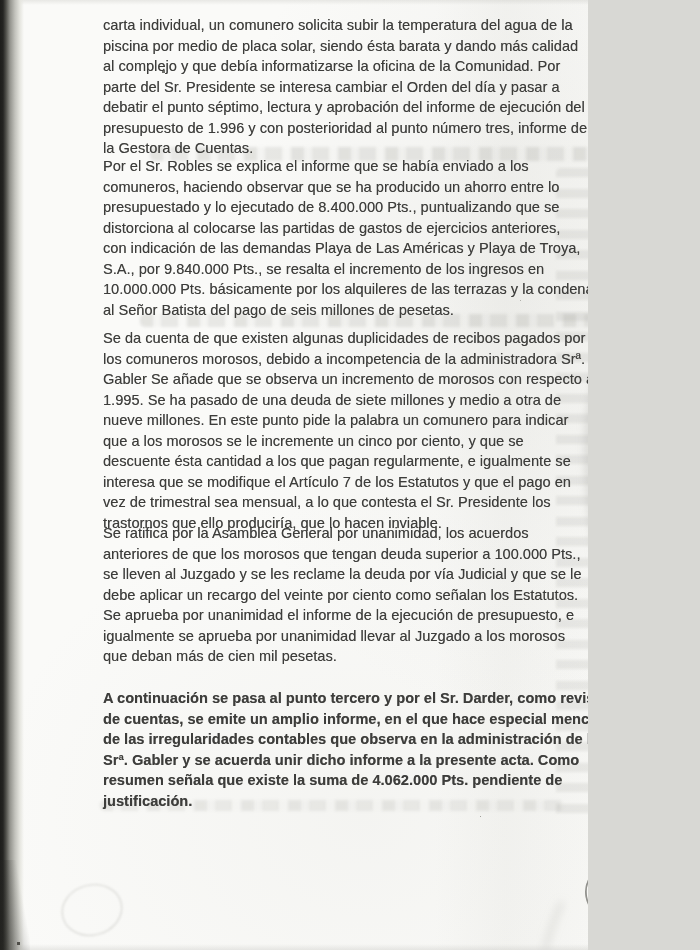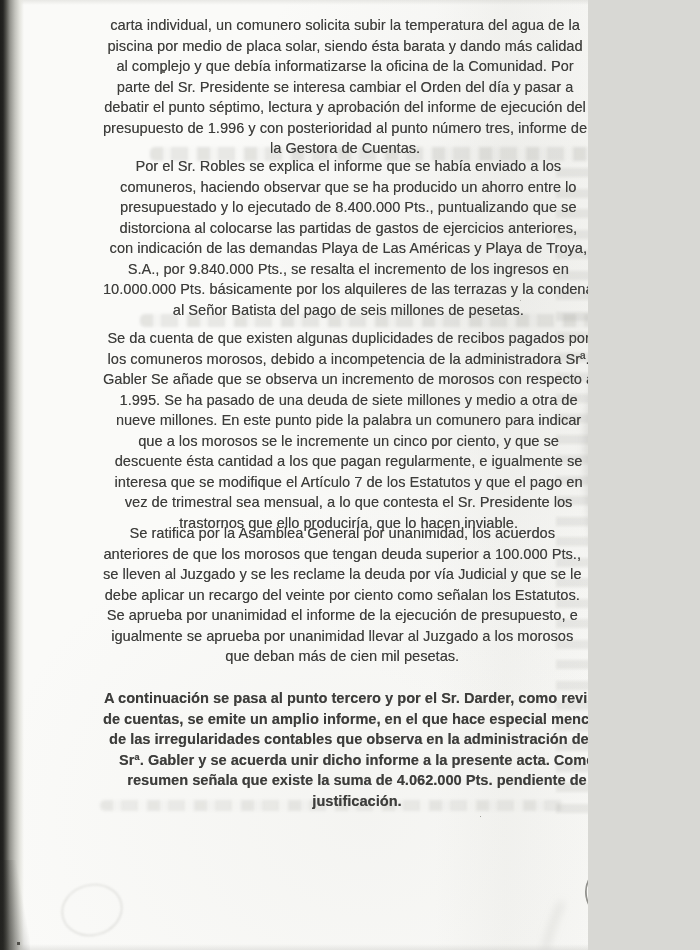--- a/index.html
+++ b/index.html
@@ -14,21 +14,20 @@
     height: 950px;
     overflow: hidden;
     background:
       linear-gradient(180deg, rgba(190,190,184,0.30) 0px, rgba(190,190,184,0.0) 5px),
       linear-gradient(0deg, rgba(175,175,170,0.25) 0px, rgba(175,175,170,0.0) 6px),
       radial-gradient(420px 620px at 86% 30%, rgba(203,203,196,0.20), rgba(203,203,196,0.0) 70%),
       radial-gradient(500px 420px at 62% 86%, rgba(208,208,201,0.14), rgba(208,208,201,0.0) 75%),
       linear-gradient(90deg, rgba(0,0,0,0.0) 74%, rgba(198,198,191,0.12) 86%, rgba(210,210,203,0.06) 100%),
       #fafaf8;
     font-family: "Liberation Sans", sans-serif;
-    text-align: center;
   }
 
   
   .left-edge {
     position: absolute;
     left: 0; top: 0; bottom: 0;
     width: 24px;
     background: linear-gradient(90deg,
       #1d1d1b 0px, #242422 3px, #4f4f4a 6px,
       #93938d 10px, #c2c2bc 15px, #e6e6e0 20px,

